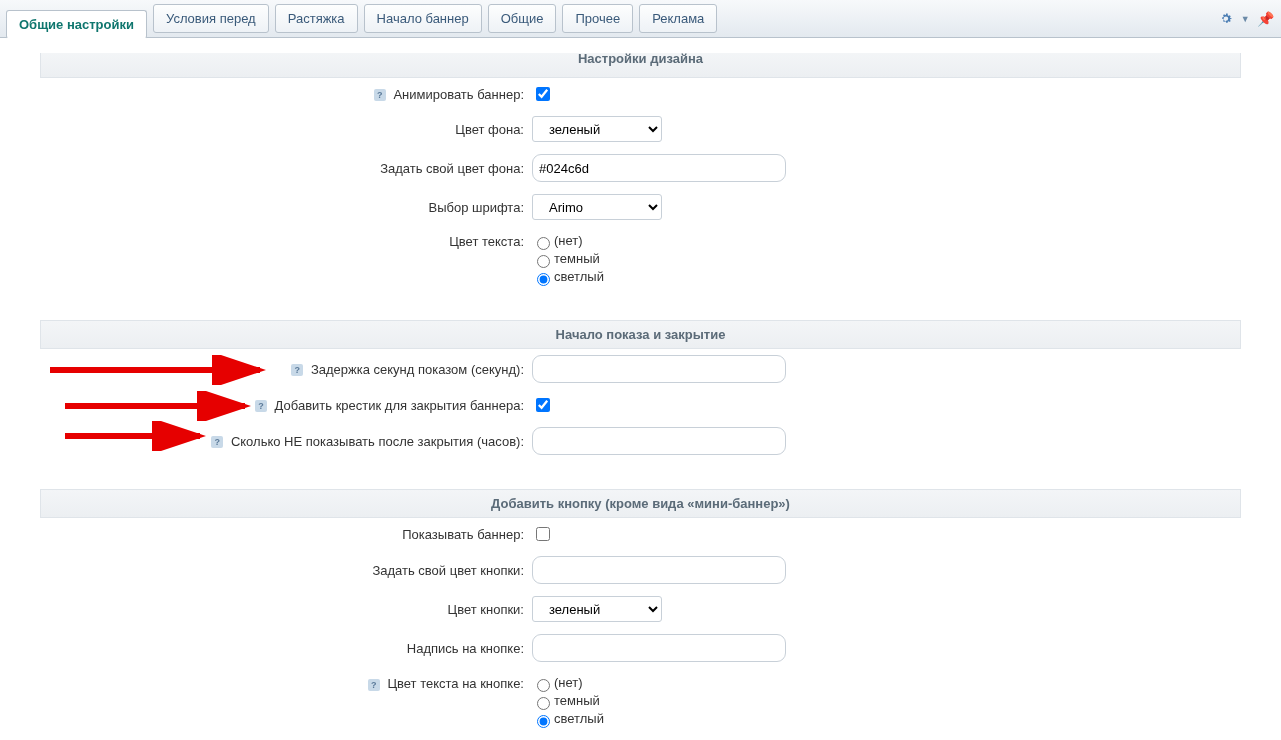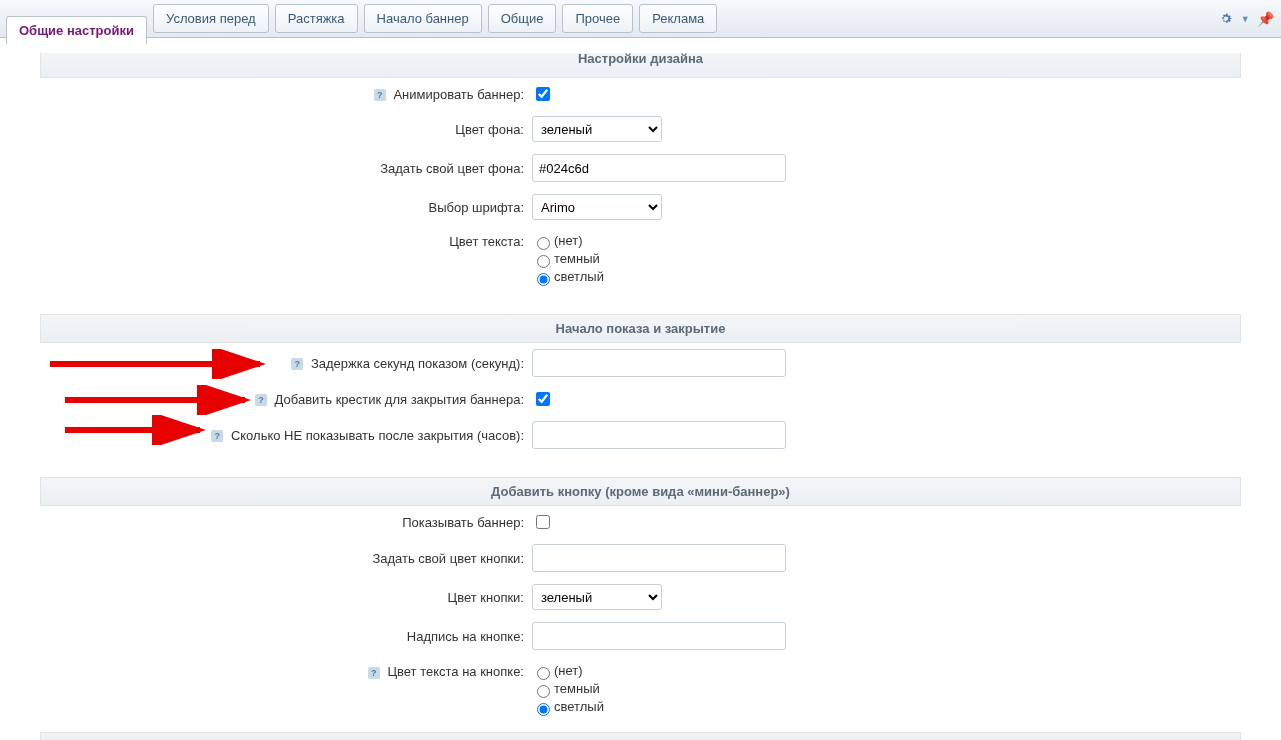--- a/index.html
+++ b/index.html
@@ -1,33 +1,33 @@
 <!DOCTYPE html>
 <html><head>
 <meta charset="utf-8">
 <style>
   html,body{margin:0;padding:0;font-family:Arial,Helvetica,sans-serif;font-size:13px;color:#333;background:#fff}
   .toolbar{height:38px;background:linear-gradient(#f7f9fb,#e3e9ef);border-bottom:1px solid #b8c2cc;display:flex;align-items:center;padding:0 6px;box-sizing:border-box;width:1281px}
   .tab{border:1px solid #b8c2cc;background:linear-gradient(#fdfefe,#eef2f6);padding:6px 12px;margin-right:6px;border-radius:3px;font-size:13px;color:#3a5a7a;cursor:pointer;white-space:nowrap}
-  .tab.active{background:#fff;font-weight:bold;color:#701a75;border-bottom:1px solid #fff;position:relative;top:12px}
+  .tab.active{background:#fff;font-weight:bold;color:#0f766e;border-bottom:1px solid #fff;position:relative;top:6px}
   .toolbar-right{margin-left:auto;display:flex;align-items:center;gap:8px;color:#4b7db3}
   .gear{width:14px;height:14px;display:inline-block}
   .caret{font-size:9px;color:#6b8aa8}
   .pin{color:#8a98a6;font-size:14px}
   .page{width:1281px;background:#fff}
   .content{margin:0 40px}
-  .section-head{background:linear-gradient(#f3f5f7,#eceff2);border:1px solid #dfe4e9;text-align:center;font-weight:bold;color:#5b6b78;padding:6px 0;margin-top:22px}
+  .section-head{background:linear-gradient(#f3f5f7,#eceff2);border:1px solid #dfe4e9;text-align:center;font-weight:bold;color:#5b6b78;padding:6px 0;margin-top:28px}
   .section-head.cut{border-top:none;margin-top:15px;padding-top:0;height:18px;line-height:12px;overflow:hidden}
   .form-table{width:100%;border-collapse:collapse}
   .form-table td{padding:6px 4px;vertical-align:middle}
   .form-table td.label{width:480px;text-align:right;color:#333;white-space:nowrap}
   .form-table td.field{text-align:left}
   .help{display:inline-block;width:12px;height:12px;background:#c8d9e8;color:#5b7a99;font-size:9px;font-weight:bold;text-align:center;line-height:12px;border-radius:2px;margin-right:4px;vertical-align:middle}
-  input[type=text]{width:240px;height:22px;border:1px solid #c8d0d8;border-radius:3px;padding:2px 6px;font-size:13px;box-sizing:content-box}
-  select{height:26px;border:1px solid #c8d0d8;border-radius:3px;background:#fff;font-size:13px;min-width:130px;padding:2px 4px}
+  input[type=text]{width:240px;height:22px;border:1px solid #c8d0d8;border-radius:9px;padding:2px 6px;font-size:13px;box-sizing:content-box}
+  select{height:26px;border:1px solid #c8d0d8;border-radius:3px;background:#fff;font-size:13px;min-width:130px;padding:2px 12px}
   input[type=checkbox]{width:14px;height:14px}
   .radio-stack label{display:block;line-height:18px}
   .radio-stack input{vertical-align:middle;margin-right:4px}
   .arrow{position:absolute;pointer-events:none}
   .rel{position:relative}
 </style>
 </head>
 <body>
 
 <div class="page">

